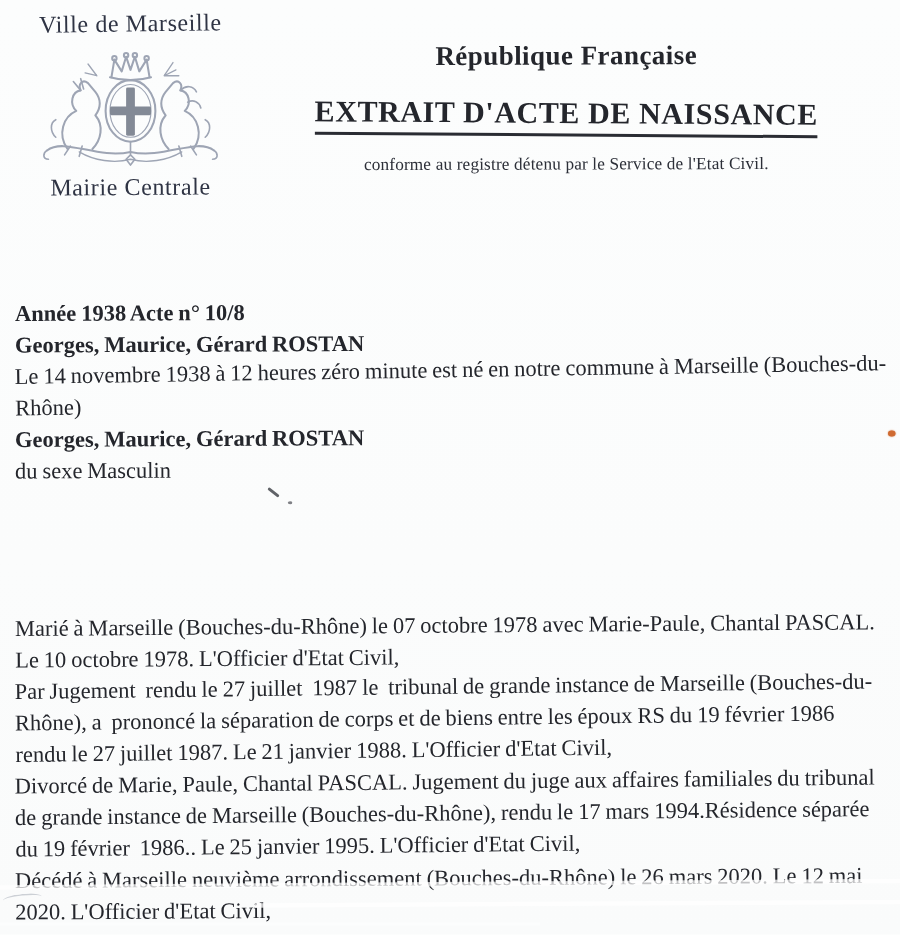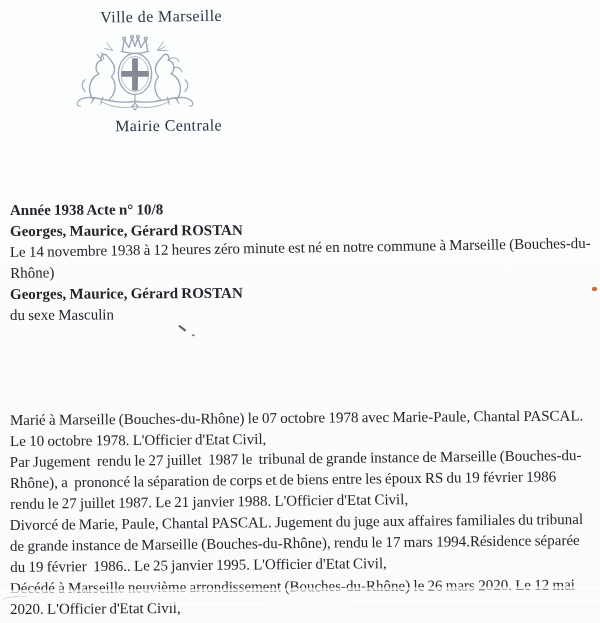--- a/index.html
+++ b/index.html
@@ -8,22 +8,22 @@
     background:#fdfefd;
     overflow:hidden;
     font-family:"Liberation Serif","DejaVu Serif",serif;
     color:#24262c;
     position:relative;
   }
   .page{position:absolute;inset:0;background:linear-gradient(180deg,#fcfdfd 0%,#fbfcfc 60%,#fafbfb 100%);}
 
   
   .letterhead{
-    position:absolute;left:12px;top:8px;width:174px;
-    text-align:right;color:#32374a;padding-left:36px;
+    position:absolute;left:0;top:8px;width:174px;
+    text-align:center;color:#32374a;
   }
   .lh-city{
     font-size:16px;letter-spacing:.4px;
     transform:rotate(-.8deg);
     color:#2f3444;
   }
   .crest{display:block;margin:3px auto 0;opacity:.85;}
   .lh-office{
     font-size:16px;letter-spacing:.4px;margin-top:4px;
     transform:rotate(-.4deg);
@@ -138,20 +138,27 @@
 
       <g fill="#6f7685">
         <rect x="62" y="30" width="6" height="33" rx="1"></rect>
         <rect x="51" y="43" width="28" height="6" rx="1"></rect>
       </g>
     </svg>
 
     <div class="lh-office">Mairie Centrale</div>
   </header>
 
+  <div class="doc-header">
+    <div class="republic">République Française</div>
+    <div class="doc-title">
+      <span>EXTRAIT D'ACTE DE NAISSANCE</span>
+    </div>
+    <div class="doc-subtitle">conforme au registre détenu par le Service de l'Etat Civil.</div>
+  </div>
 
   <main class="doc-body">
     <p class="b p-ref">Année 1938 Acte n° 10/8</p>
     <p class="b p-name1">Georges, Maurice, Gérard ROSTAN</p>
     <p class="p-birth">Le 14 novembre 1938 à 12 heures zéro minute est né en notre commune à Marseille (Bouches-du-Rhône)</p>
     <p class="b p-name2">Georges, Maurice, Gérard ROSTAN</p>
     <p class="p-sex">du sexe Masculin</p>
     <p class="b p-mentions">
       <span class="pen-mark-1"></span>
       <span class="pen-mark-2"></span>

